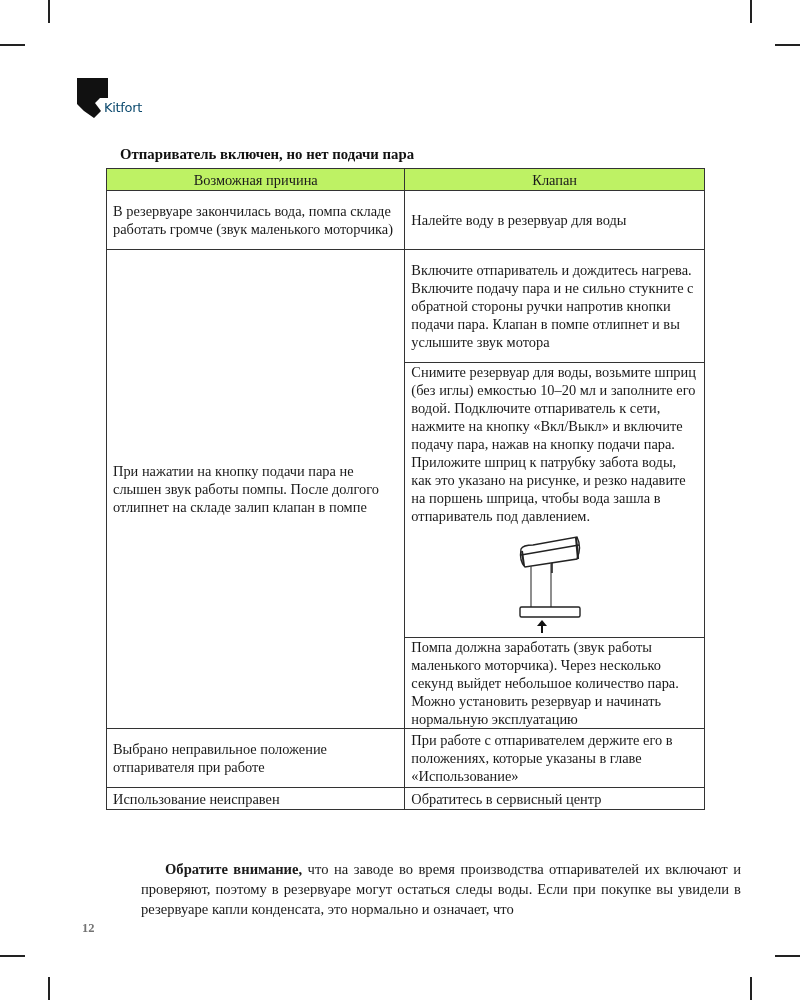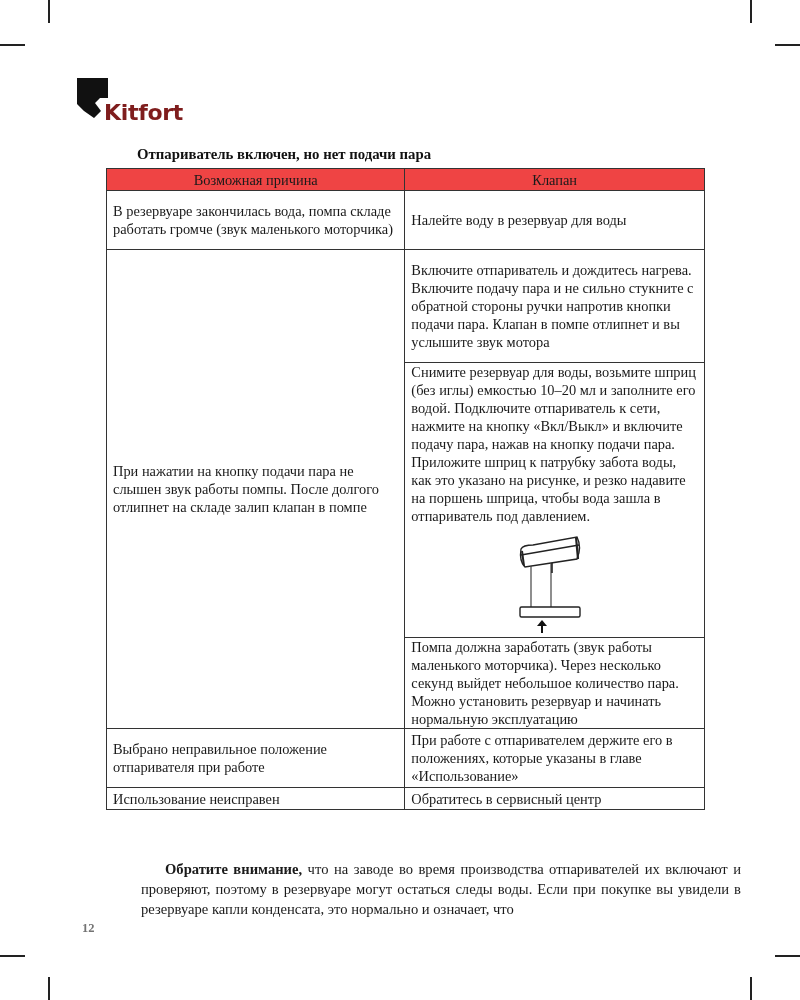--- a/index.html
+++ b/index.html
@@ -7,36 +7,36 @@
       width: 800px; height: 1000px; position: relative; overflow: hidden;
       background: #ffffff; color: #1a1a1a;
       font-family: "Liberation Serif", "DejaVu Serif", serif;
     }
     .crop { position: absolute; background: #222; }
     .logo { position: absolute; left: 77px; top: 78px; width: 95px; height: 42px; }
     .logo svg { position: absolute; left: 0; top: 0; }
     .logo-text {
       position: absolute; left: 27px; top: 22px;
       font-family: "DejaVu Sans", "Liberation Sans", sans-serif;
-      font-weight: bold; font-size: 22px; letter-spacing: -0.3px; color: #7f1d1d;
+      font-weight: normal; font-size: 13px; letter-spacing: -0.3px; color: #0c4a6e;
     }
     .section-title {
-      position: absolute; left: 137px; top: 146px;
+      position: absolute; left: 120px; top: 146px;
       font-weight: bold; font-size: 14.8px; color: #111;
     }
     table.trouble {
       position: absolute; left: 106px; top: 168px;
       width: 599px; border-collapse: collapse;
       font-size: 14.4px; line-height: 18px; color: #1a1a1a;
     }
     table.trouble th, table.trouble td {
       border: 1.5px solid #333; padding: 0 6px; text-align: left; vertical-align: middle;
     }
     table.trouble th {
-      background: #ef4444; font-weight: normal; text-align: center;
+      background: #bef264; font-weight: normal; text-align: center;
       height: 21px; padding: 0;
     }
     col.c1 { width: 299px; } col.c2 { width: 300px; }
     .r1 td { height: 58px; }
     .r2a td.sol { height: 112px; }
     .sol-img { padding: 4px 6px 2px 6px; }
     .illus { display: block; margin: 6px 0 2px 104px; }
     .r3 td { height: 58px; }
     .r4 td { height: 21px; }
     .note {

